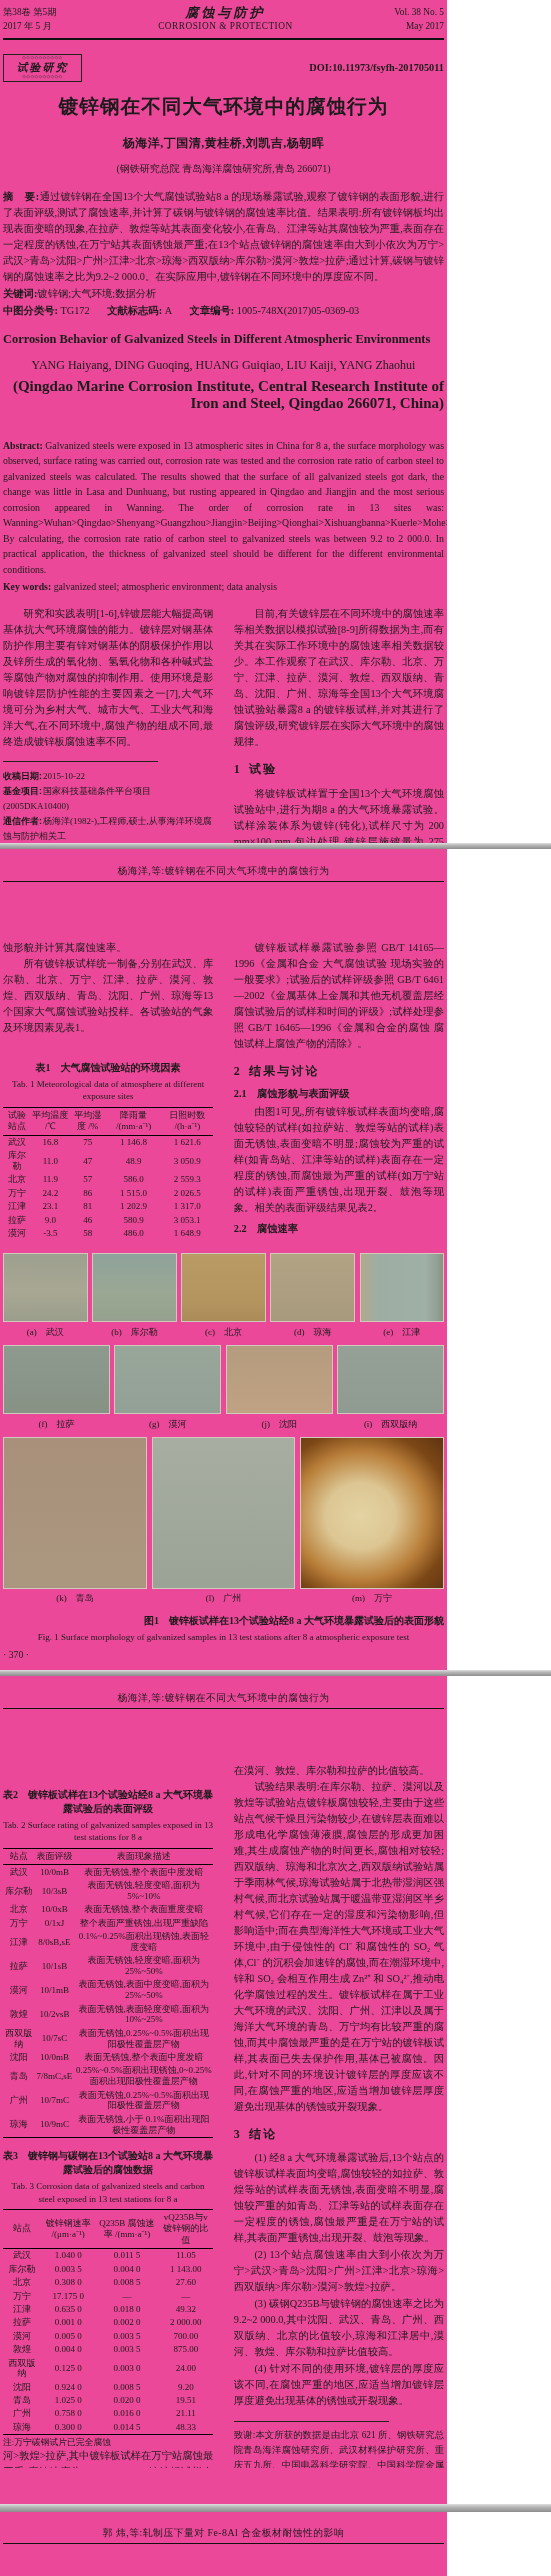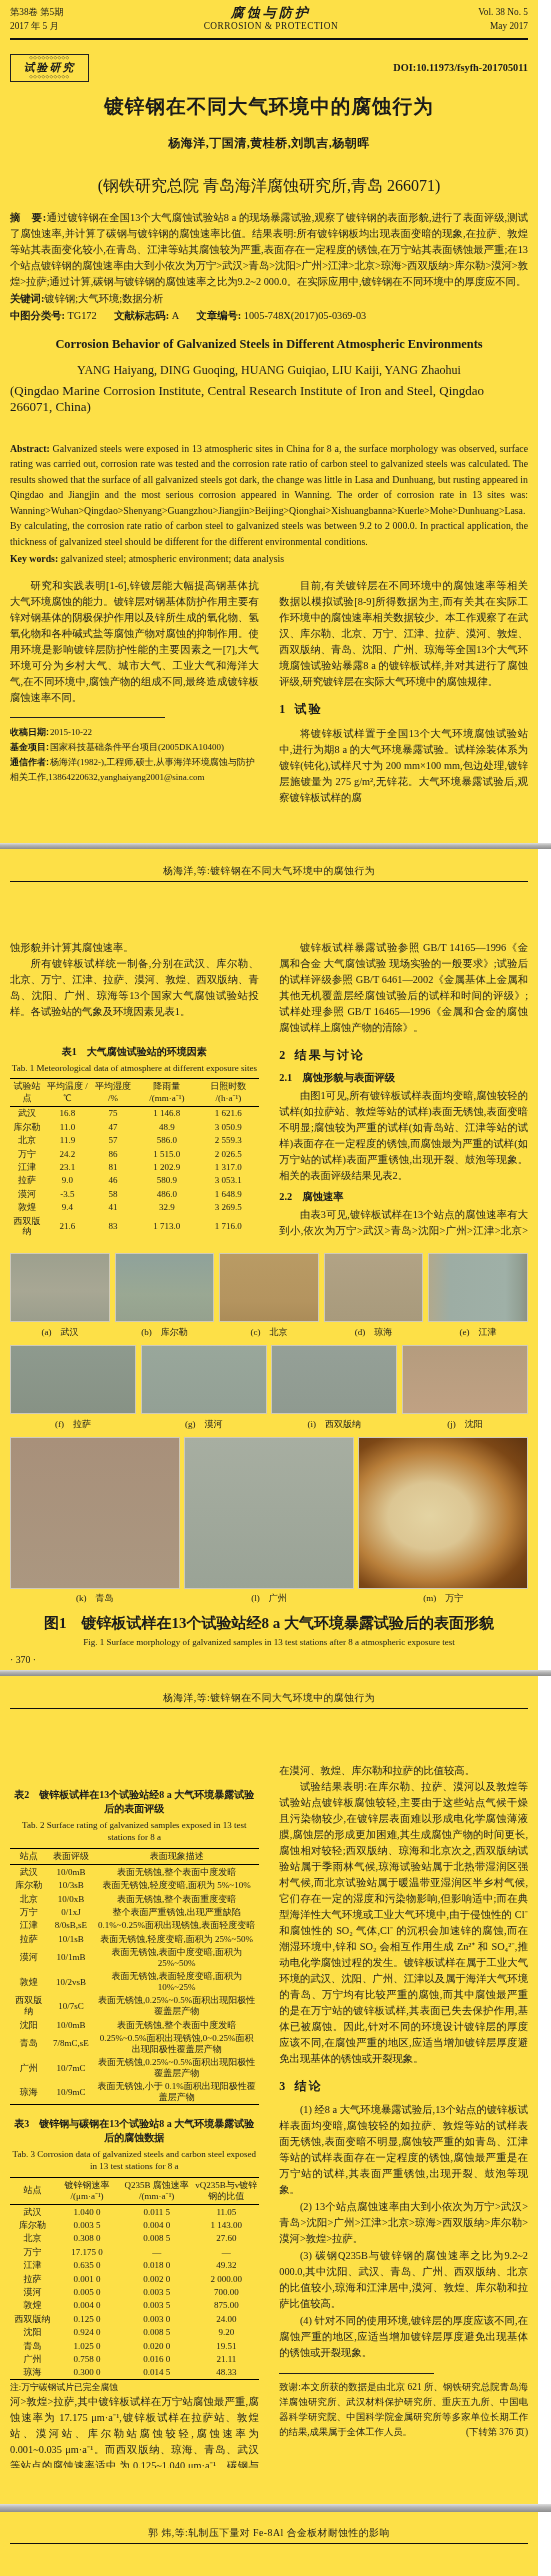--- a/index.html
+++ b/index.html
@@ -1,18 +1,18 @@
 <!DOCTYPE html>
 <html style="font-size:8.2px"><head>
 <meta charset="utf-8">
 <title>腐蚀与防护 Vol.38 No.5</title>
 <style>
   html,body{margin:0;padding:0;}
   body{width:551px;background:#ffffff;font-family:"Liberation Serif", serif;color:#1b1b1b;}
-  .page{position:relative;width:538px;box-sizing:border-box;overflow:hidden;background:#fde047;padding:0 10px;}
+  .page{position:relative;width:447px;box-sizing:border-box;overflow:hidden;background:#ec4899;padding:0 3px;}
   #p1{height:843px;}
   #p2{height:821px;}
   #p3{height:828px;}
   #p4{height:840px;}
   .sep{height:6.2px;background:linear-gradient(180deg,#dedede 0%,#b5b5b5 40%,#8d8d8d 100%);}
   .sep.s3{height:7.2px;}
 
   
   .jhead{display:flex;justify-content:space-between;align-items:flex-start;padding-top:6.2px;font-size:9.3px;line-height:13.4px;}
   .jhead .c{text-align:center;}
@@ -22,28 +22,28 @@
   .rule2{border:none;border-top:1.5px solid #111;margin:3.1px 0 0 0;}
 
   .badge-row{display:flex;justify-content:space-between;align-items:center;margin-top:13.4px;}
   .badge{width:77px;border:1px solid #222;text-align:center;padding:1px 0 1.5px 0;}
   .badge .orn{font-size:4.6px;letter-spacing:0.5px;color:#333;line-height:4.6px;overflow:hidden;white-space:nowrap;}
   .badge .btxt{font-size:10.8px;font-weight:bold;font-style:italic;letter-spacing:2.1px;line-height:14.4px;}
   .doi{font-size:10.3px;font-weight:bold;}
 
   .title{font-size:19.6px;font-weight:bold;text-align:center;letter-spacing:1px;margin-top:11.3px;}
   .authors{font-size:12px;font-weight:bold;text-align:center;margin-top:15.5px;letter-spacing:0.5px;}
-  .affil{font-size:16px;text-align:center;margin-top:24px;}
+  .affil{font-size:10px;text-align:center;margin-top:10px;}
   .abs{font-size:10.3px;line-height:16px;text-align:justify;margin-top:12.4px;}
   .abs b{letter-spacing:0.5px;}
   .kline{font-size:10.3px;line-height:16px;margin-top:1px;}
   .clcline{font-size:10.3px;line-height:16px;margin-top:1px;display:flex;gap:17.5px;}
-  .entitle{font-size:12.4px;font-weight:bold;text-align:center;margin-top:13.4px;}
+  .entitle{font-size:12.4px;font-weight:bold;margin-top:13.4px;}
   .enauthors{font-size:12px;text-align:center;margin-top:10.3px;}
-  .enaffil{font-size:13px;text-align:left;margin-top:5.2px;}
+  .enaffil{font-size:15px;text-align:right;margin-top:5.2px;font-weight:bold;}
   .enabs{font-size:9.8px;line-height:15.5px;text-align:justify;margin-top:26px;}
 
   .cols{display:flex;gap:20.6px;margin-top:11.3px;}
   .col{width:250px;overflow:hidden;}
   p.body{font-size:10.3px;line-height:16px;text-align:justify;margin:0;text-indent:2em;}
   p.noind{text-indent:0;}
   .h1{font-size:12px;font-weight:bold;margin:11.3px 0 7.2px 0;letter-spacing:2.1px;}
   .h1 .no{letter-spacing:0;margin-right:9.3px;}
   .h2{font-size:10.3px;font-weight:bold;margin:5.2px 0 3.1px 0;}
 
@@ -69,21 +69,21 @@
   .tnote{font-size:8.8px;line-height:12.4px;margin-top:1px;}
   .after-tbl{margin-top:8.2px;}
 
   
   .figure{margin-top:15.5px;}
   .fig-row{display:flex;gap:4.6px;margin-top:6.2px;}
   .fig-cell{flex:1;min-width:0;}
   .photo{width:100%;height:69px;border:0.5px solid #cfcabb;box-sizing:border-box;}
   .row3 .photo{height:152px;}
   .pcap{font-size:9px;text-align:center;margin-top:3.6px;}
-  .figcap-cn{font-size:15px;font-weight:bold;text-align:center;margin-top:8.2px;}
+  .figcap-cn{font-size:10px;font-weight:bold;text-align:right;margin-top:8.2px;}
   .figcap-en{font-size:9px;text-align:center;margin-top:4.1px;}
 
   .ack{font-size:9.3px;line-height:15px;text-align:justify;}
   .ack .turn{float:right;}
   .concl p.body{margin-top:1px;}
 </style>
 </head>
 <body>
 
 <div class="page" id="p1">
@@ -289,26 +289,26 @@
     <div class="fig-row">
         <div class="fig-cell">
           <div class="photo" style="background: linear-gradient(rgb(142, 154, 142) 0%, rgb(135, 146, 133) 100%);"></div>
           <div class="pcap">(f)　拉萨</div>
         </div>
         <div class="fig-cell">
           <div class="photo" style="background: linear-gradient(rgb(153, 167, 155) 0%, rgb(147, 160, 149) 100%);"></div>
           <div class="pcap">(g)　漠河</div>
         </div>
         <div class="fig-cell">
+          <div class="photo" style="background: linear-gradient(rgb(181, 156, 126) 0%, rgb(192, 161, 131) 100%);"></div>
+          <div class="pcap">(j)　沈阳</div>
+        </div>
+        <div class="fig-cell">
           <div class="photo" style="background: linear-gradient(rgb(149, 160, 151) 0%, rgb(143, 154, 144) 100%);"></div>
           <div class="pcap">(i)　西双版纳</div>
-        </div>
-        <div class="fig-cell">
-          <div class="photo" style="background: linear-gradient(rgb(181, 156, 126) 0%, rgb(192, 161, 131) 100%);"></div>
-          <div class="pcap">(j)　沈阳</div>
         </div>
       </div>
     <div class="fig-row row3">
         <div class="fig-cell">
           <div class="photo" style="background: linear-gradient(rgb(168, 144, 122) 0%, rgb(171, 151, 128) 100%);"></div>
           <div class="pcap">(k)　青岛</div>
         </div>
         <div class="fig-cell">
           <div class="photo" style="background: linear-gradient(rgb(167, 174, 161) 0%, rgb(154, 163, 150) 100%);"></div>
           <div class="pcap">(l)　广州</div>

